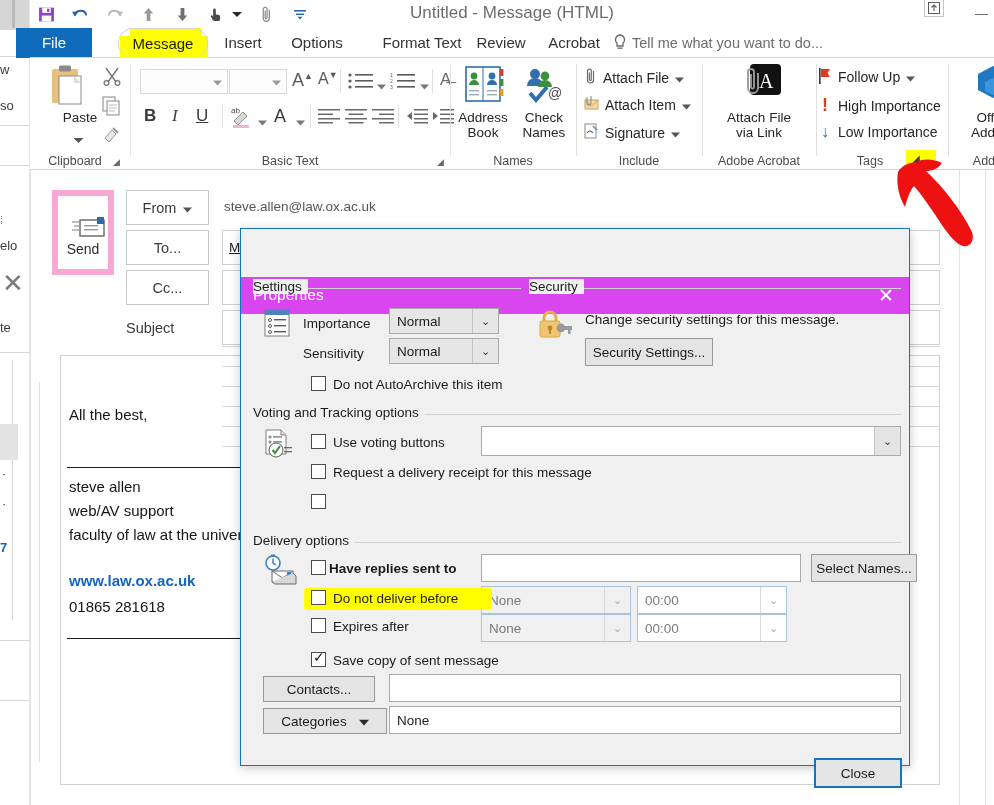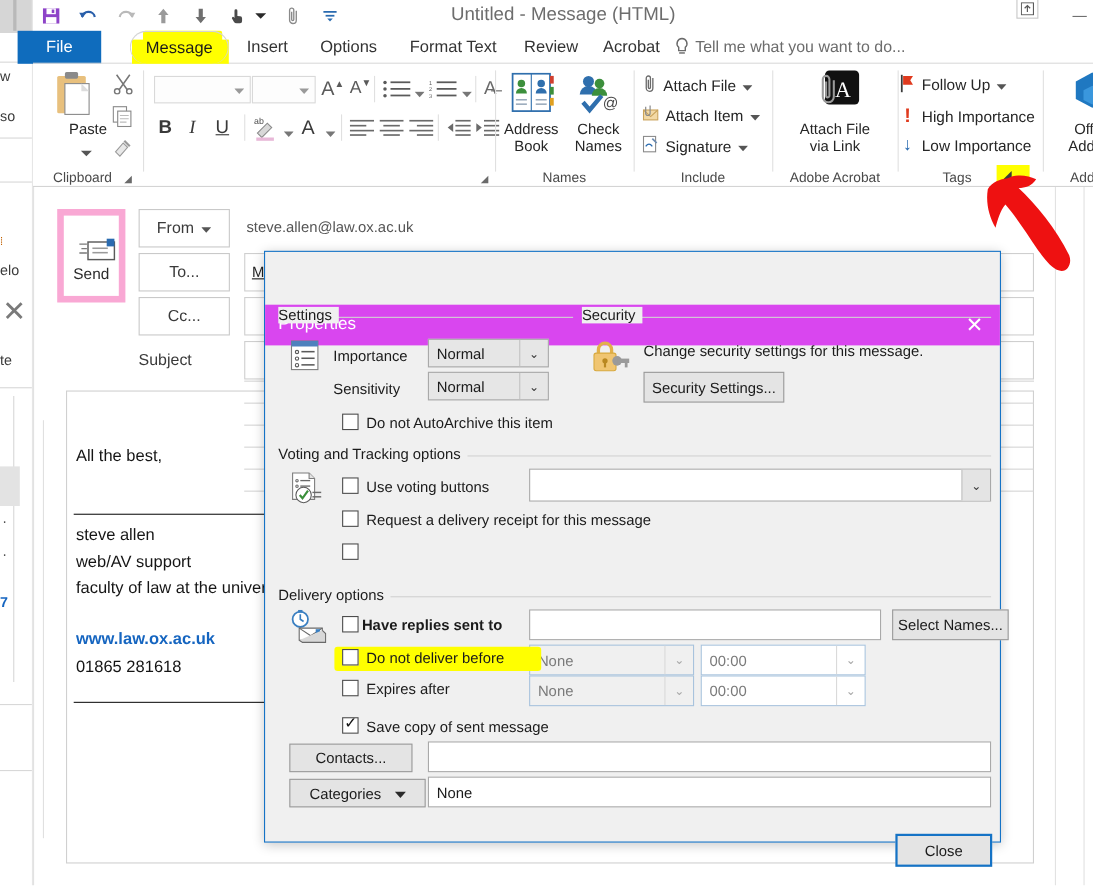--- a/index.html
+++ b/index.html
@@ -195,21 +195,21 @@
       </div>
     </div>
 
     <div class="tabs">
       <div class="tab file">File</div>
       <div class="hl" style="left:100px; top:0px; width:72px; height:15px; border-radius:2px;"></div>
       <div class="hl" style="left:90px; top:8px; width:88px; height:22px;"></div>
       <div class="tab active" style="left:88px; width:90px; z-index:4; background:transparent;border-radius:15px;">Message</div>
       <div class="tab" style="left:180px; width:66px;">Insert</div>
       <div class="tab" style="left:248px; width:78px;">Options</div>
-      <div class="tab" style="left:330px; width:104px;">Format Text</div>
+      <div class="tab" style="left:340px; width:104px;">Format Text</div>
       <div class="tab" style="left:438px; width:66px;">Review</div>
       <div class="tab" style="left:508px; width:72px;">Acrobat</div>
       <div style="position:absolute;left:582px;top:5px;">
         <svg width="16" height="20" viewBox="0 0 16 20">
             <path d="M8 2 a4.6 4.6 0 0 1 3 8 L11 13 L5 13 L5 10 A4.6 4.6 0 0 1 8 2 Z" fill="none" stroke="#6b6b6b" stroke-width="1.3"></path>
             <rect x="5.4" y="14.5" width="5.2" height="1.3" fill="#6b6b6b"></rect>
           </svg>
       </div>
       <div class="tellme" style="left:602px;">Tell me what you want to do...</div>
     </div>
@@ -355,20 +355,21 @@
         </div>
         <div style="position:absolute;left:300px;top:50px;">
           <svg width="22" height="16" viewBox="0 0 22 16">
               <rect x="8" y="1" width="14" height="1.5" fill="#6a6a6a"></rect>
               <rect x="8" y="5.5" width="14" height="1.5" fill="#6a6a6a"></rect>
               <rect x="8" y="10" width="14" height="1.5" fill="#6a6a6a"></rect>
               <rect x="8" y="14" width="14" height="1.5" fill="#6a6a6a"></rect>
               <path d="M1 4 L6 8 L1 12 Z" fill="#6a6a6a"></path>
             </svg>
         </div>
+        <div class="glabel">Basic Text</div>
         <div class="glaunch" style="right:4px;">◢</div>
       </div>
       <div class="rsep" style="left:420px;"></div>
 
       <div class="rgroup" style="left:422px; width:122px;">
         <div style="position:absolute;left:12px;top:8px;">
           <svg width="42" height="38" viewBox="0 0 42 38">
               <rect x="2" y="1" width="34" height="34" fill="#fff" stroke="#2f6fad" stroke-width="1.6"></rect>
               <line x1="19" y1="1" x2="19" y2="35" stroke="#2f6fad"></line>
               <circle cx="10" cy="10" r="3.4" fill="#3c8f3c"></circle>

